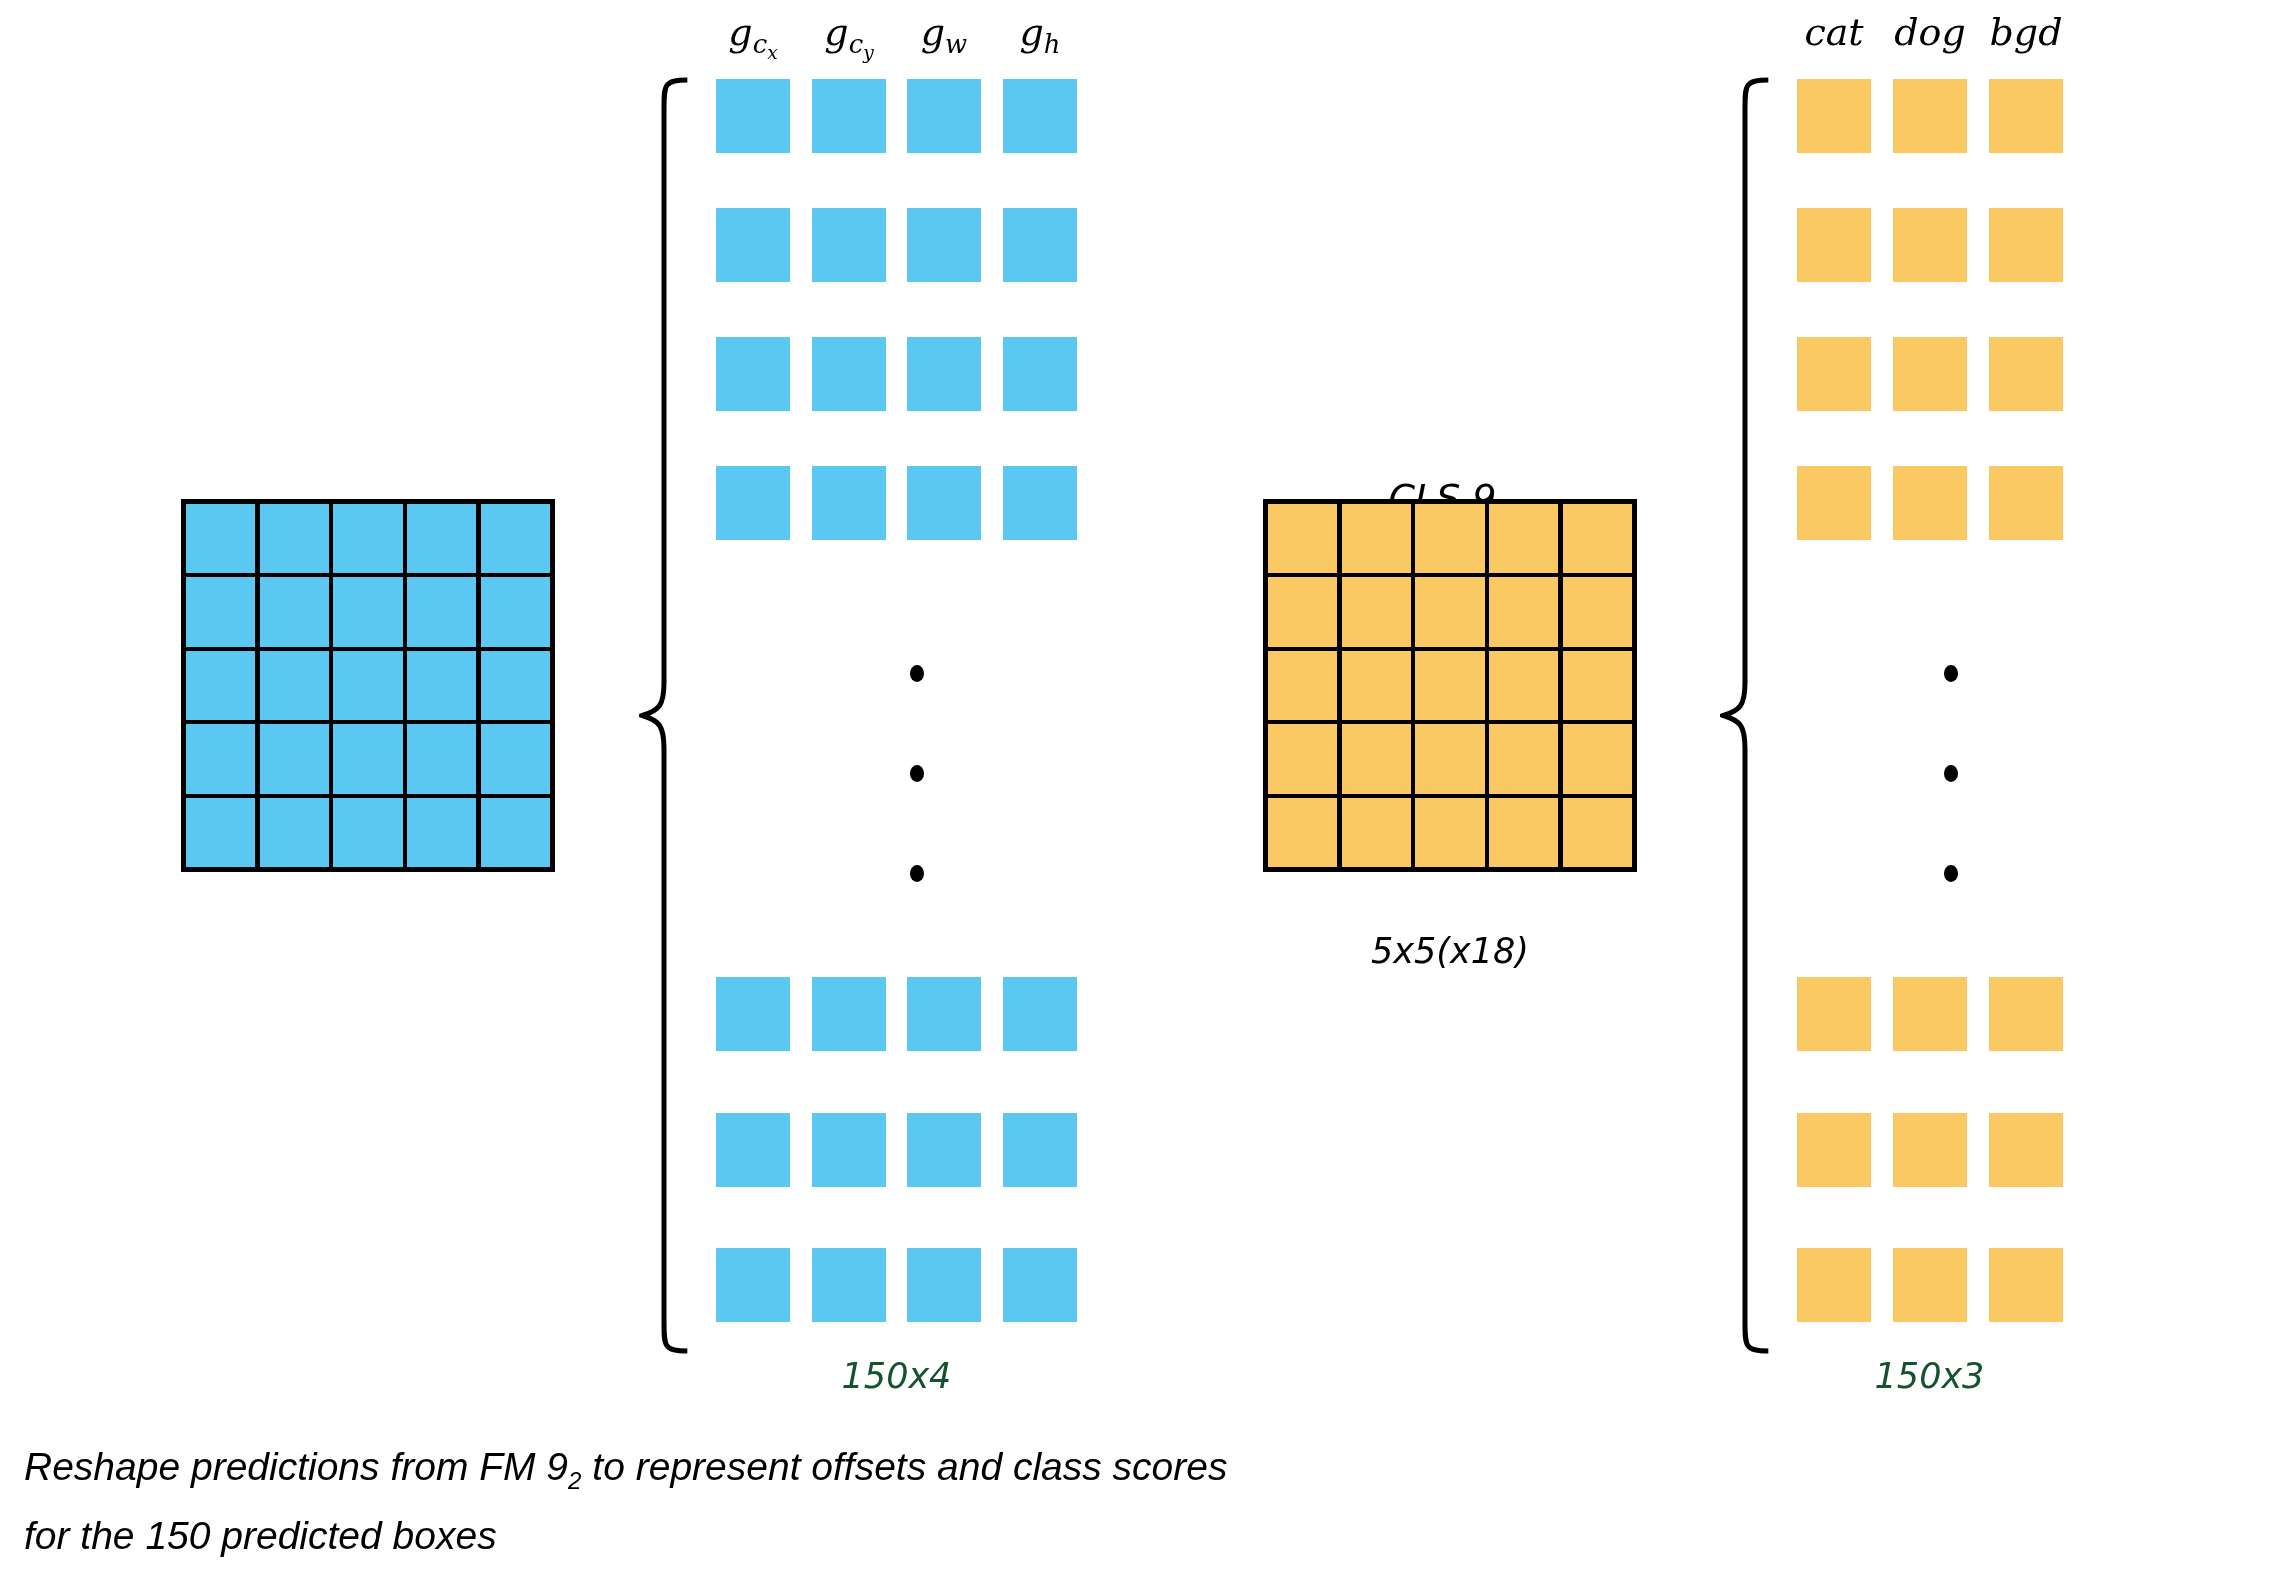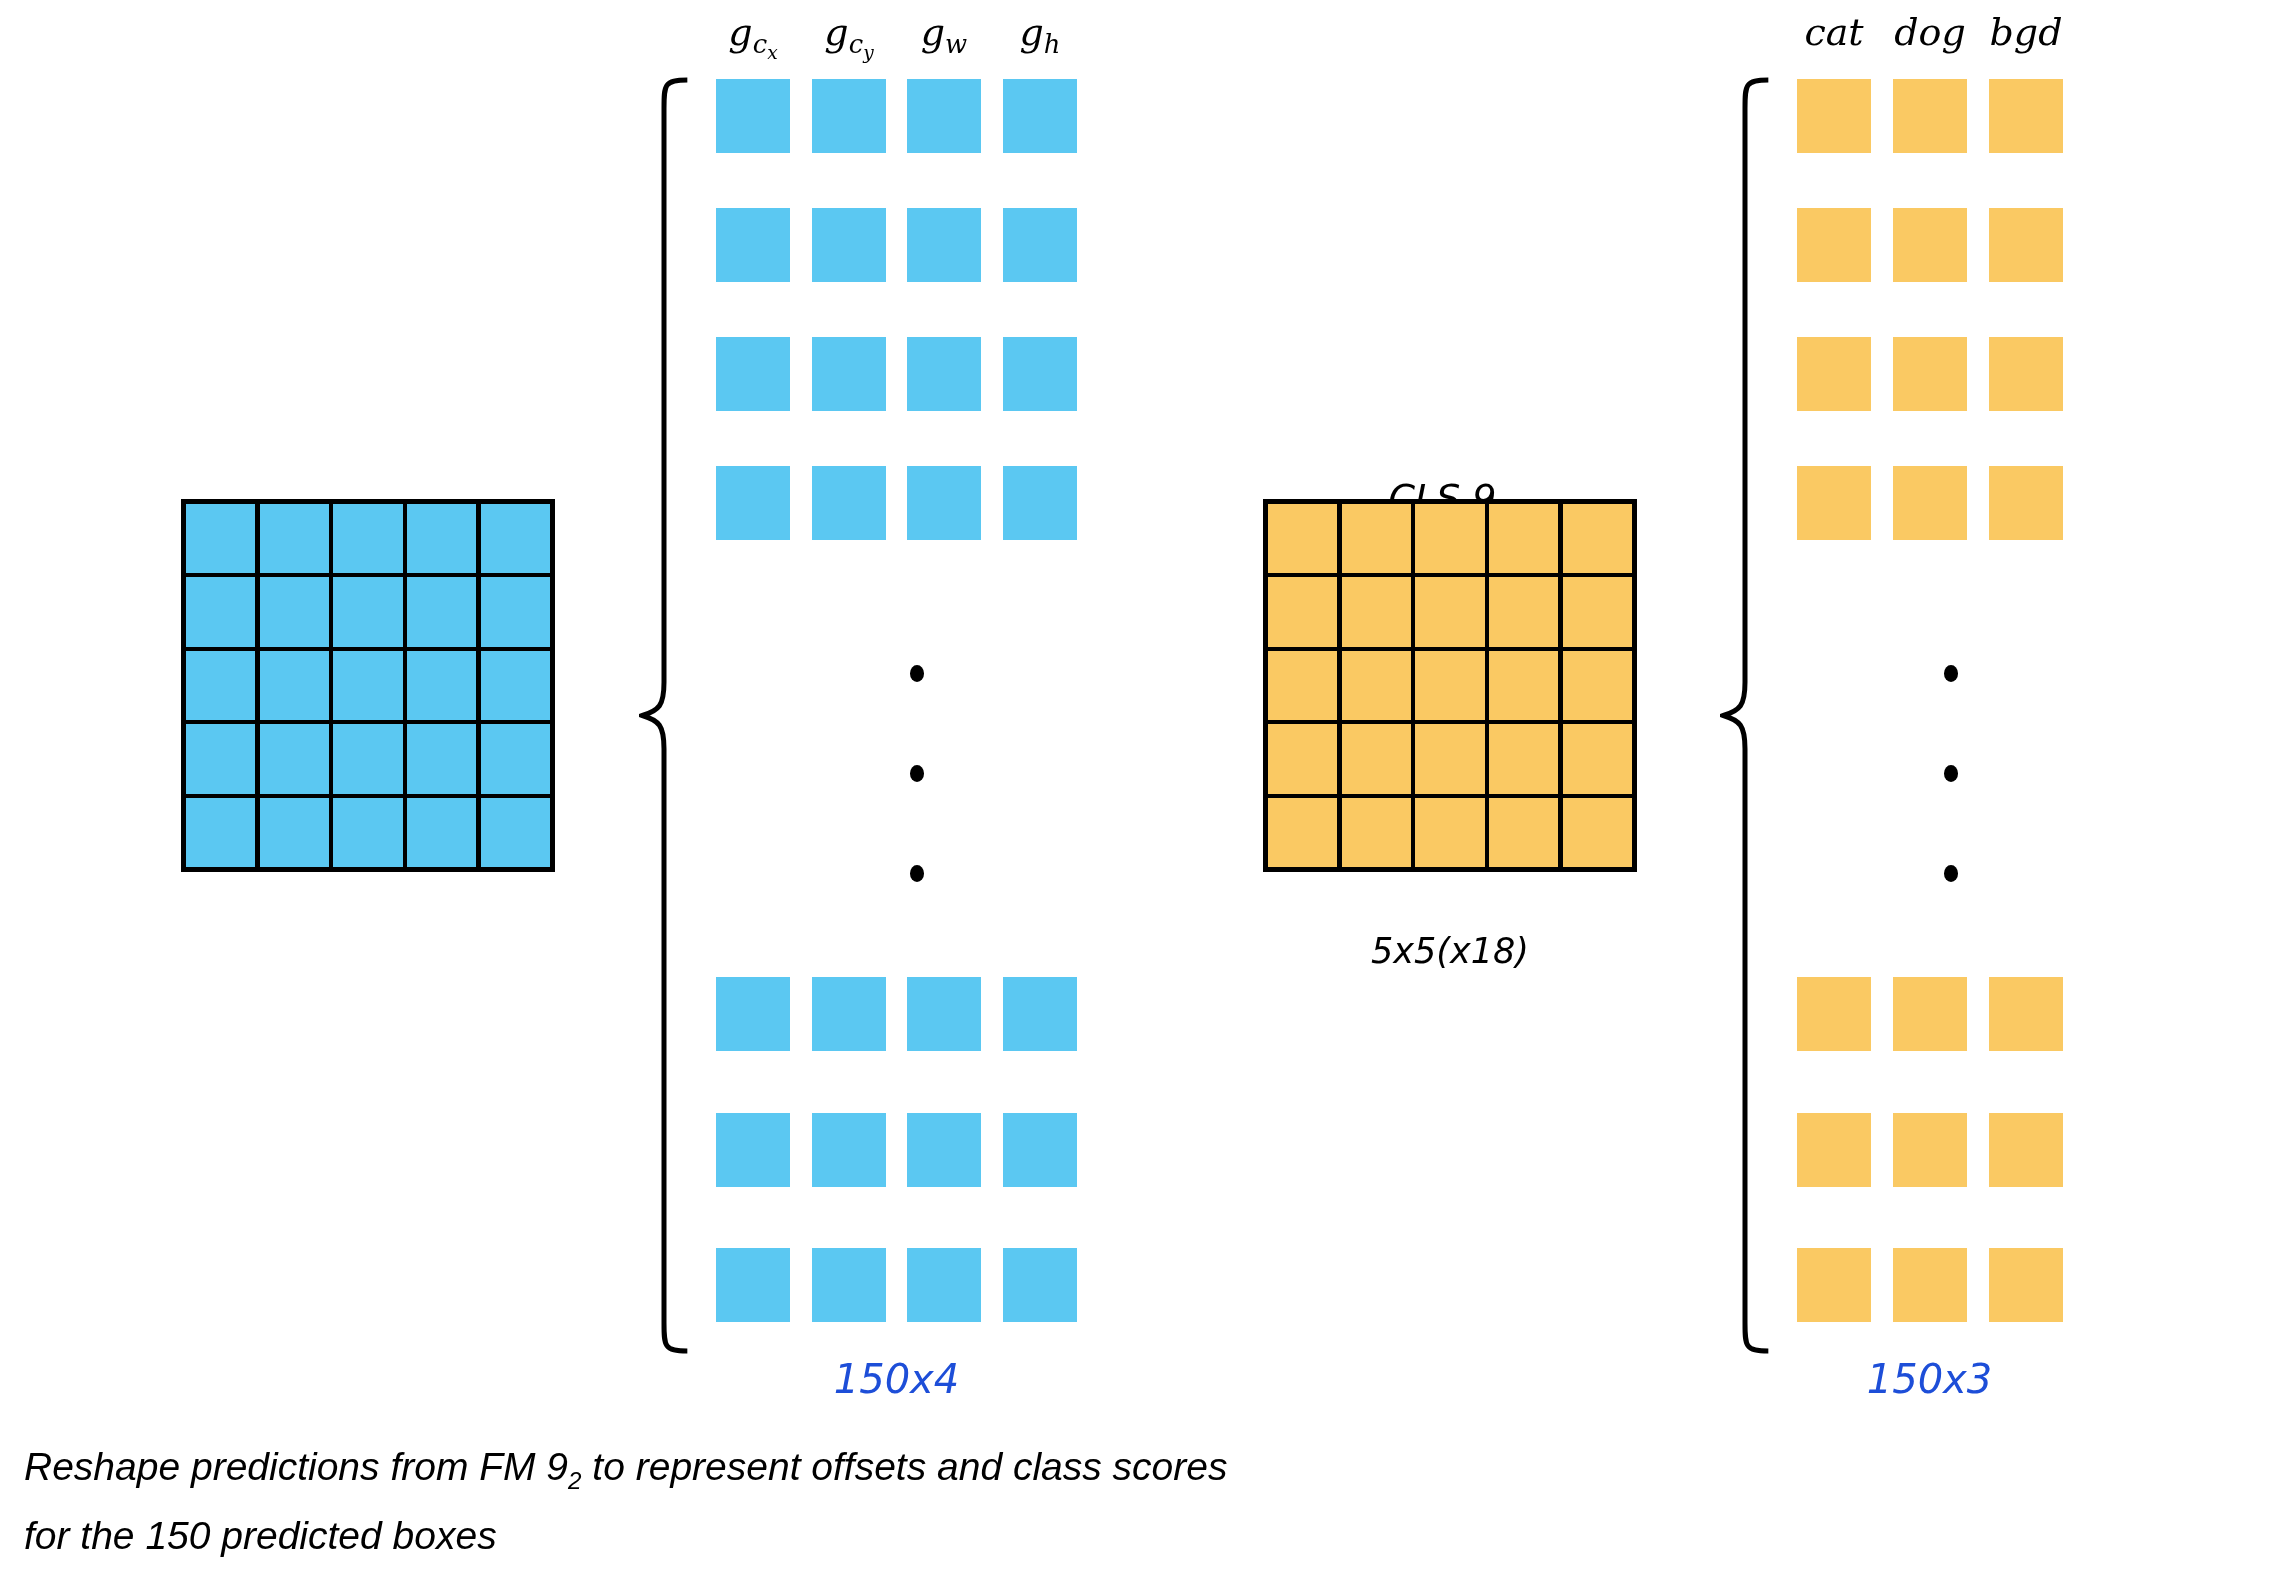--- a/index.html
+++ b/index.html
@@ -93,22 +93,22 @@
   
   .brace {
     position: absolute;
   }
 
   
   .chips-sub {
     position: absolute;
     font-family: "DejaVu Sans", sans-serif;
     font-style: italic;
-    font-size: 40px;
-    color: #1d4ed8;
+    font-size: 35px;
+    color: #14532d;
     white-space: nowrap;
     text-align: center;
   }
 
   
   .caption {
     position: absolute;
     left: 0;
     width: 2295px;
     text-align: left;

